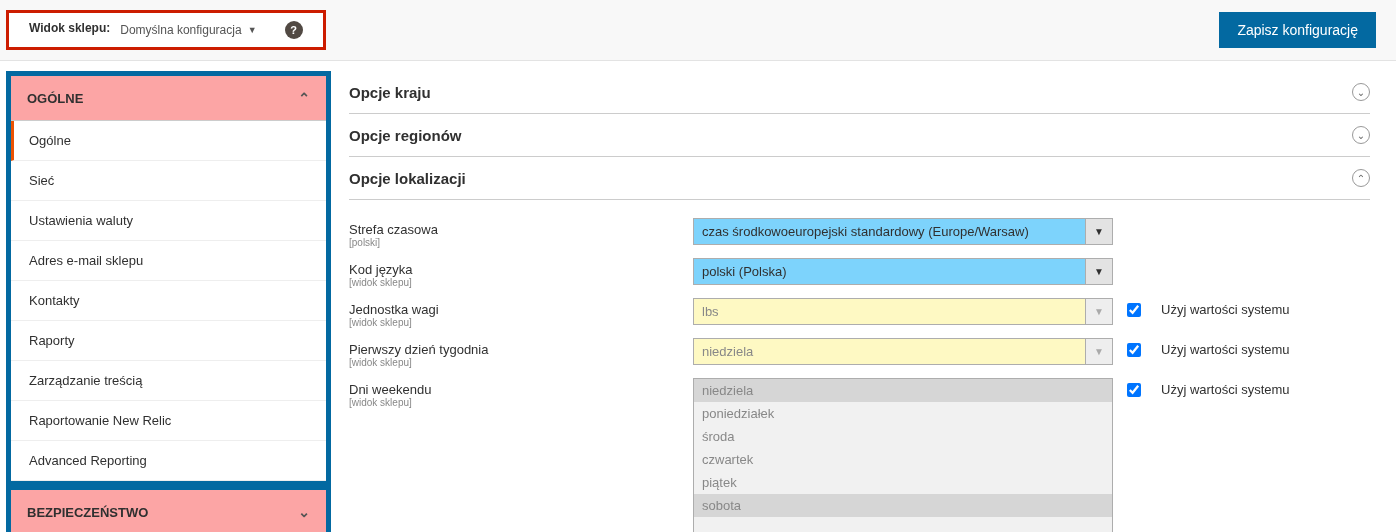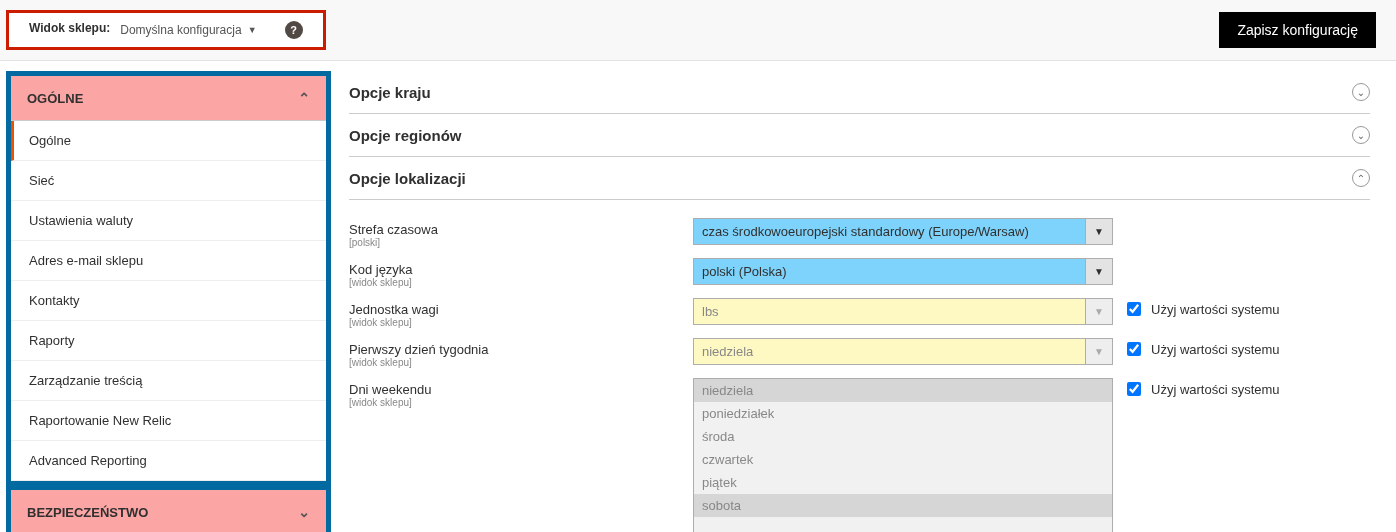--- a/index.html
+++ b/index.html
@@ -16,21 +16,21 @@
   }
   .scope-label { font-weight: 700; font-size: 12px; }
   .scope-select { font-size: 12px; color: #555; display: inline-flex; align-items: center; gap: 6px; cursor: pointer; }
   .scope-select .caret { font-size: 9px; }
   .help-icon {
     width: 18px; height: 18px; border-radius: 50%; background: #514943;
     color: #fff; display: inline-flex; align-items: center; justify-content: center;
     font-size: 11px; font-weight: 700; margin-left: 18px;
   }
   .btn-primary {
-    background: #000000; color: #fff; border: none; padding: 10px 18px;
+    background: #0369a1; color: #fff; border: none; padding: 10px 18px;
     font-size: 14px; font-weight: 400; cursor: pointer;
   }
 
   .layout { display: flex; padding: 10px 6px 0 6px; gap: 18px; }
   .sidebar { width: 325px; flex-shrink: 0; }
   .side-section {
     border: 5px solid #0369a1; background: #fca5a5;
   }
   .side-section-head {
     display: flex; align-items: center; justify-content: space-between;
@@ -75,21 +75,21 @@
   .field-control .sel-wrap .sel-body { flex: 1; border: 1px solid #adadad; border-right: none; padding: 5px 8px; font-size: 13px; background: #7dd3fc; }
   .field-control .sel-wrap .sel-btn { width: 28px; border: 1px solid #adadad; background: #e3e3e3; display: flex; align-items: center; justify-content: center; font-size: 10px; cursor: pointer; }
   .field-control.disabled .sel-body { background: #fef9c3; color: #888; }
   .field-control.disabled .sel-btn { background: #eee; color: #aaa; }
   .multi {
     height: 180px !important; overflow-y: auto; padding: 0 !important;
     background: #f1f1f1 !important; color: #888;
   }
   .multi .opt { padding: 4px 8px; font-size: 13px; }
   .multi .opt.sel { background: #d6d6d6; color: #888; }
-  .use-default { display: flex; align-items: flex-start; gap: 10px; font-size: 13px; padding-top: 4px; }
+  .use-default { display: flex; align-items: center; gap: 20px; font-size: 13px; padding-top: 4px; }
   .use-default input { width: 14px; height: 14px; }
 </style>
 </head>
 <body>
 
 <div class="topbar">
   <div class="scope-box">
     <span class="scope-label">Widok sklepu:</span>
     <span class="scope-select">
       <span>Domyślna konfiguracja</span>

